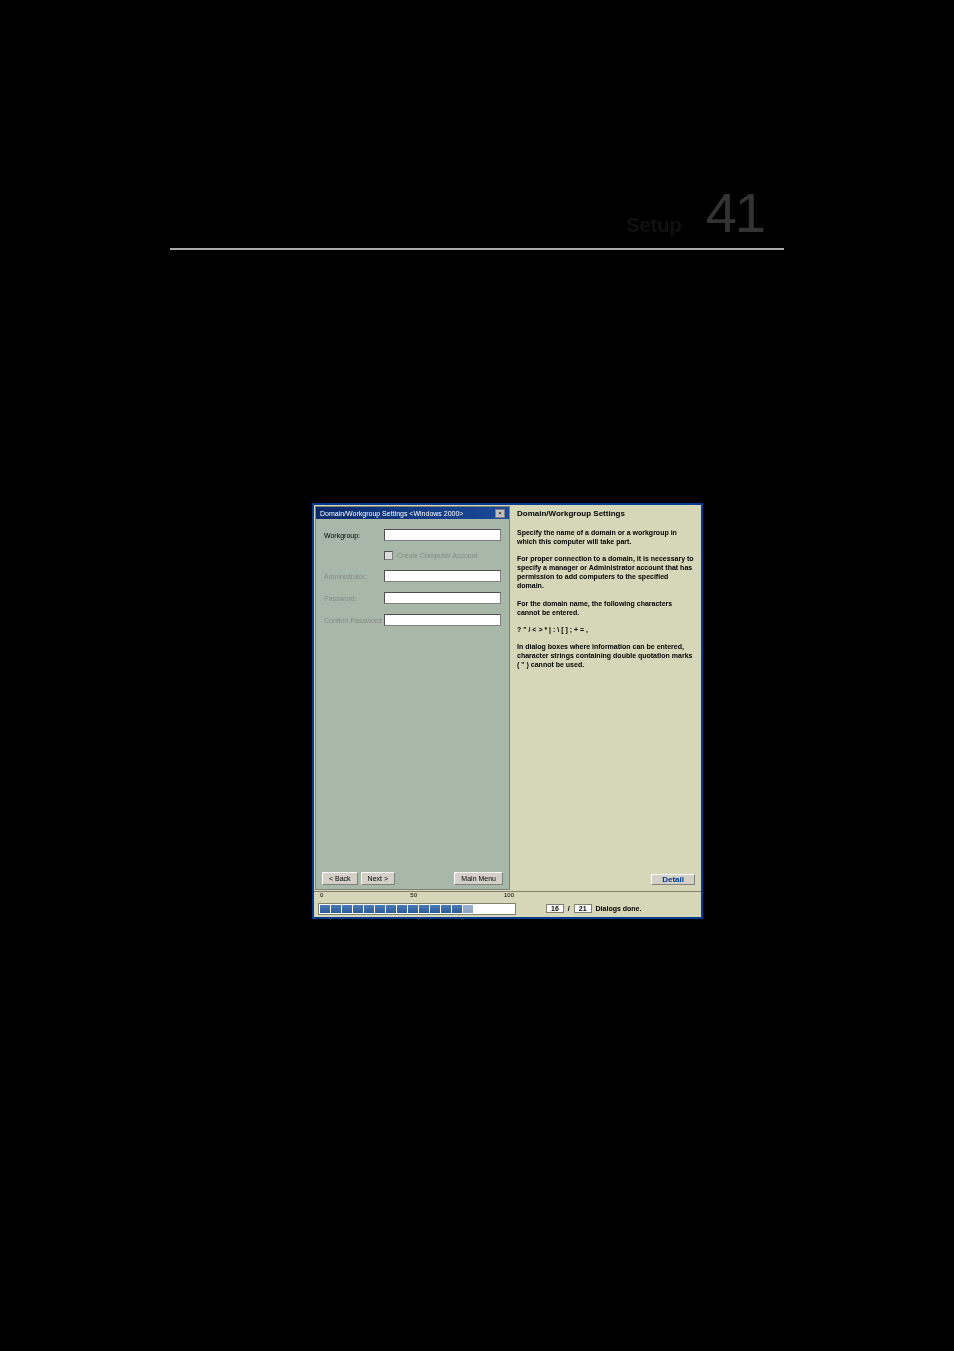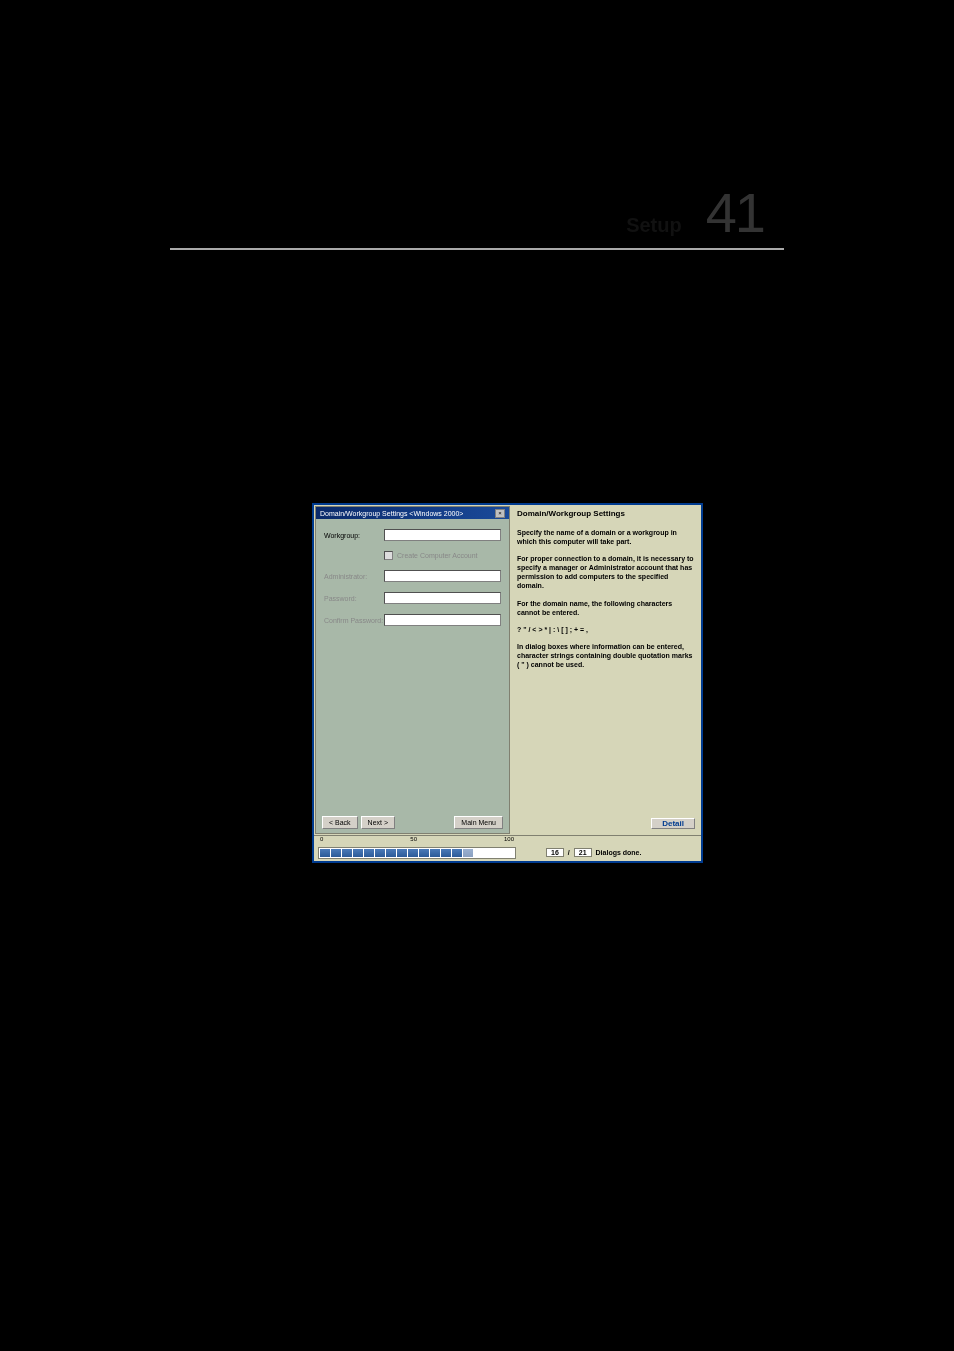--- a/index.html
+++ b/index.html
@@ -48,21 +48,21 @@
       left: 310px;
       font-size: 24px;
       font-weight: bold;
       color: #000;
     }
     .screenshot-container {
       position: absolute;
       top: 503px;
       left: 312px;
       width: 391px;
-      height: 360px;
+      height: 416px;
       background: #d6d6b8;
       border: 2px solid #003b8f;
       display: flex;
       flex-direction: column;
     }
     .app-body {
       flex: 1;
       display: flex;
       position: relative;
     }

